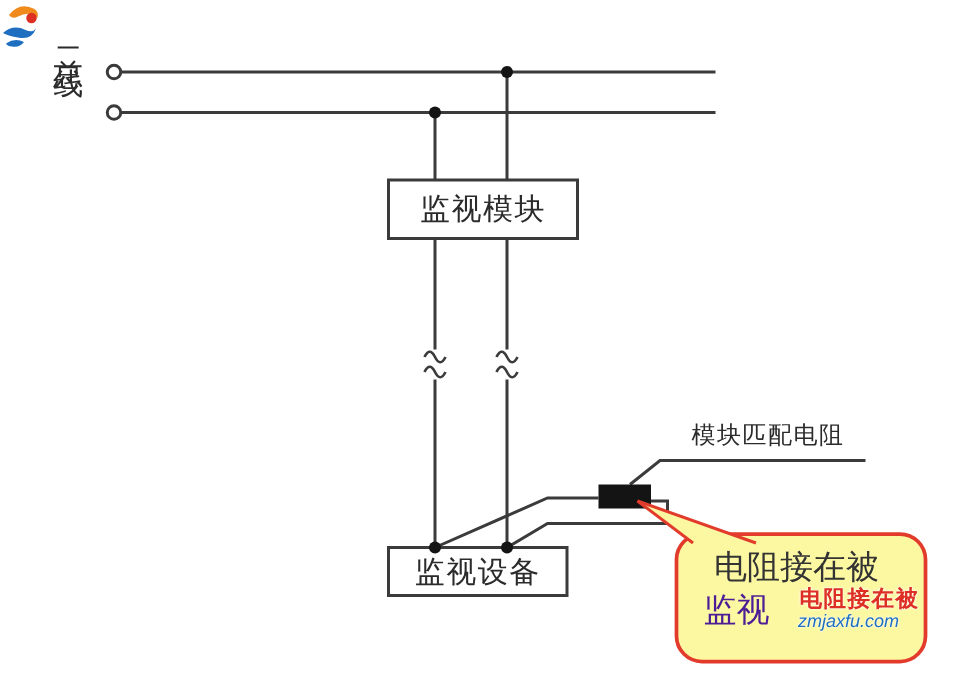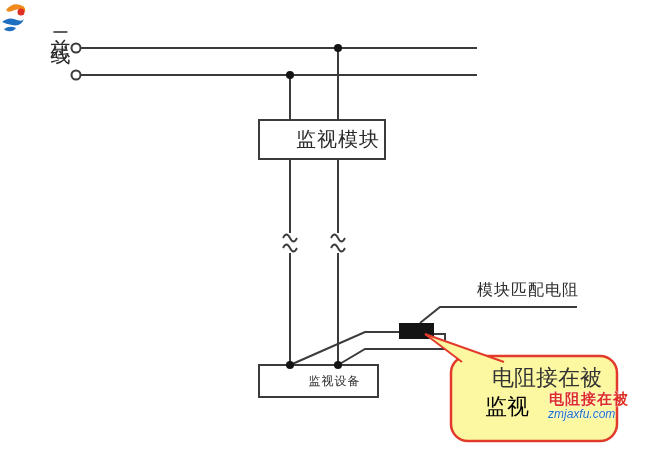--- a/index.html
+++ b/index.html
@@ -11,35 +11,35 @@
   .wire{stroke:var(--wire);stroke-width:2;fill:none;}
   .tilde{stroke:var(--wire);stroke-width:1.8;fill:none;}
   .terminal{fill:#fff;stroke:var(--wire);stroke-width:2;}
   .dot{fill:var(--resistor);}
   .box{fill:#fff;stroke:var(--wire);stroke-width:2;}
   .resistor{fill:var(--resistor);}
   .bubble{fill:var(--callout-fill);stroke:var(--callout-border);stroke-width:2.5;}
   .pointer-fill{fill:var(--callout-fill);stroke:none;}
   .pointer-edge{stroke:var(--callout-border);stroke-width:2;fill:none;}
 
-  .txt{position:absolute;white-space:pre;padding-left:16px;}
+  .txt{position:absolute;white-space:pre;}
   .bus-label{
     left:31px;top:17px;font-size:20px;line-height:27px;
     writing-mode:vertical-rl;text-orientation:upright;letter-spacing:6px;
   }
   .module-label{left:259px;top:120px;width:126px;height:39px;
     display:flex;align-items:center;justify-content:center;
     font-size:20px;letter-spacing:1px;}
   .equipment-label{left:259px;top:365px;width:119px;height:32px;
     display:flex;align-items:center;justify-content:center;
-    font-size:12px;letter-spacing:1px;}
+    font-size:20px;letter-spacing:1px;}
   .resistor-label{left:444px;top:280px;width:136px;text-align:center;
     font-size:16px;letter-spacing:1px;}
   .callout-line1{left:476px;top:363px;font-size:22px;color:#333;font-family:Liberation Mono, monospace;}
-  .callout-line2{left:469px;top:392px;font-size:22px;color:#000000;}
+  .callout-line2{left:469px;top:392px;font-size:22px;color:#4c1d95;}
   .wm-brand{left:533px;top:390px;font-size:15px;font-weight:bold;color:var(--brand-red);
     text-shadow:0 0 2px #fff,0 0 1px #fff;letter-spacing:1px;}
   .wm-domain{left:532px;top:407px;font-size:12px;font-weight:normal;font-style:italic;
     color:var(--brand-blue);text-shadow:0 0 2px #fff,0 0 1px #fff;}
   .wm-logo{position:absolute;left:506px;top:393px;}
 </style>
 </head>
 <body>
 
 <div class="stage">

